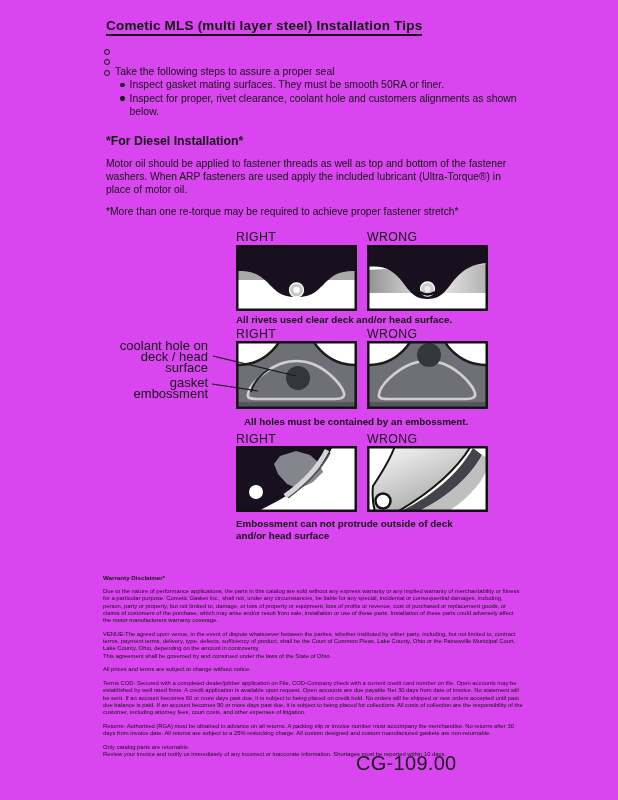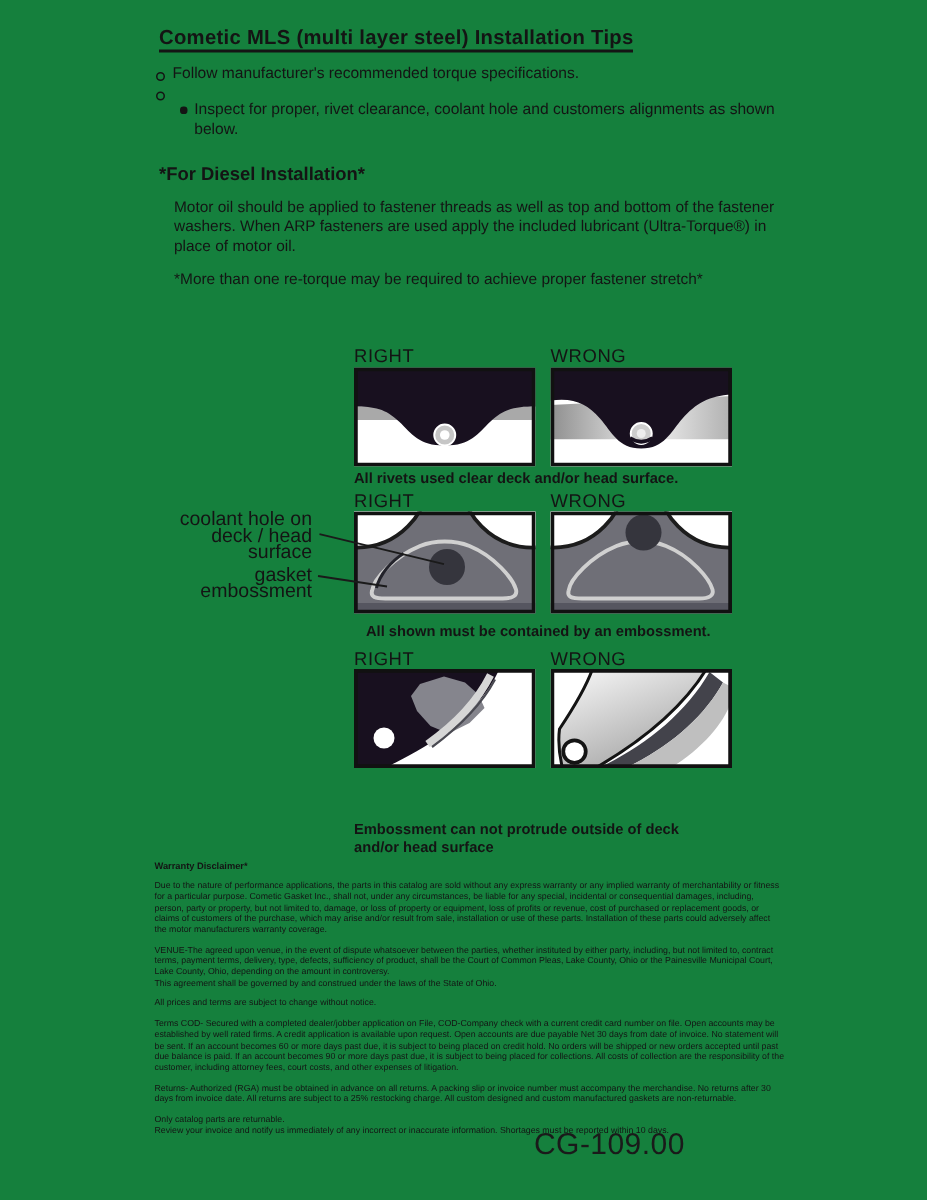--- a/index.html
+++ b/index.html
@@ -1,32 +1,32 @@
 <!DOCTYPE html>
 <html><head>
 <meta charset="utf-8">
 <style>
   html,body { margin:0; padding:0; background:#ffffff; }
   .page {
-    position:relative; width:618px; height:800px; background:#15803d;
+    position:relative; width:618px; height:800px; background:#d946ef;
     font-family:"Liberation Sans", sans-serif; color:#141414; overflow:hidden;
   }
   
   .top-text { position:absolute; left:104px; top:16px; width:424px; }
   .title {
     display:inline-block; font-size:13.5px; font-weight:700; letter-spacing:.2px;
     border-bottom:2px solid #141414; padding-bottom:1px; margin:0 0 8px 2px;
   }
   .bullet-row { display:flex; font-size:10.4px; line-height:13.4px; }
   .bullet-row.sub { margin-left:16px; }
   .mk { flex:none; margin:4.5px 5px 0 0; width:4px; height:4px; border-radius:50%; }
   .mk.open { border:1px solid #141414; }
   .mk.fill { width:4.5px; height:4.5px; background:#141414; }
   .diesel-h { font-size:12.3px; font-weight:700; margin:15px 0 0 2px; }
-  .para { font-size:10.3px; line-height:13px; margin:9px 0 0 12px; width:420px; }
+  .para { font-size:10.3px; line-height:13px; margin:9px 0 0 2px; width:420px; }
   
   .dg-label { position:absolute; width:121px; text-align:left; font-size:12.3px; font-weight:400; letter-spacing:.4px; }
   .panel { position:absolute; width:121px; }
   .panel svg { display:block; width:100%; height:100%; }
   .caption { position:absolute; font-size:9.8px; font-weight:700; line-height:11.5px; }
   .callout { position:absolute; left:100px; width:108px; text-align:right; font-size:13px; line-height:10.8px; }
   .leaders { position:absolute; left:0; top:0; pointer-events:none; }
   
   .disc { position:absolute; left:103px; top:574px; width:420px; }
   .disc-h { font-size:6.2px; font-weight:700; margin:0 0 7px 0; }
@@ -38,24 +38,31 @@
 </head>
 <body>
 
 <div class="page">
 
   <div class="top-text">
     <div class="title">Cometic MLS (multi layer steel) Installation Tips</div>
 
     <div class="bullet-row">
       <span class="mk open"></span>
-      <span>Follow manufacturer's recommended torque specifications.</span>
     </div>
     <div class="bullet-row">
       <span class="mk open"></span>
+    </div>
+    <div class="bullet-row">
+      <span class="mk open"></span>
+      <span>Take the following steps to assure a proper seal</span>
+    </div>
+    <div class="bullet-row sub">
+      <span class="mk fill"></span>
+      <span>Inspect gasket mating surfaces.  They must be smooth 50RA or finer.</span>
     </div>
     <div class="bullet-row sub">
       <span class="mk fill"></span>
       <span>Inspect for proper, rivet clearance, coolant hole and customers alignments as shown below.</span>
     </div>
 
     <div class="diesel-h">*For Diesel Installation*</div>
     <p class="para">Motor oil should be applied to fastener threads as well as top and bottom of the fastener washers. When ARP fasteners are used apply the included lubricant (Ultra-Torque®) in place of motor oil.</p>
     <p class="para">*More than one re-torque may be required to achieve proper fastener stretch*</p>
   </div>
@@ -121,21 +128,21 @@
       <rect width="121" height="68" fill="#ffffff"></rect>
       <rect width="121" height="68" fill="#6f6f77"></rect>
       <rect y="61" width="121" height="7" fill="#565660"></rect>
       <circle cx="2" cy="-24" r="48" fill="#ffffff" stroke="#1c1c1c" stroke-width="2.5"></circle>
       <circle cx="119" cy="-24" r="48" fill="#ffffff" stroke="#1c1c1c" stroke-width="2.5"></circle>
       <path d="M12,53 C13,45 27,30 44,23 C54,19 67,19 77,23 C94,30 106,45 108,52 C109,56 106,58 99,58 H21 C14,58 11,57 12,53 Z" fill="none" stroke-width="2.6" stroke="#d0d0d0"></path>
       <circle cx="62" cy="14" r="12" fill="#35353d"></circle>
       <rect x="1.25" y="1.25" width="118.5" height="65.5" fill="none" stroke="#111111" stroke-width="2.5"></rect>
     </svg>
   </div>
-  <div class="caption" style="left:244px; top:416px;">All shown must be contained by an embossment.</div>
+  <div class="caption" style="left:244px; top:416px;">All holes must be contained by an embossment.</div>
 
   <svg class="leaders" width="618" height="800" viewBox="0 0 618 800">
     <line x1="213" y1="356" x2="296" y2="376" stroke="#1a1a1a" stroke-width="1.2"></line>
     <line x1="212" y1="384" x2="258" y2="391" stroke="#1a1a1a" stroke-width="1.2"></line>
   </svg>
 
   <div class="dg-label" style="left:236px; top:432px;">RIGHT</div>
   <div class="dg-label" style="left:367px; top:432px;">WRONG</div>
 
   <div class="panel" style="left:236px; top:446px; height:66px;">
@@ -158,21 +165,21 @@
         </linearGradient>
       </defs>
       <rect width="121" height="66" fill="#ffffff"></rect>
       <path d="M28,0 H104 C88,26 61,48 30,66 H8 C6,58 5,48 6,40 C14,28 23,14 28,0 Z" fill="url(#gw3)" stroke="#141414" stroke-width="2"></path>
       <path d="M106,2 C90,30 62,52 32,66 H50 C80,52 103,31 115,9 Z" fill="#43434b"></path>
       <path d="M115,9 C103,31 80,52 50,66 H80 C103,52 117,34 121,20 V12 Z" fill="#bfbfbf"></path>
       <circle cx="16" cy="55" r="7.5" fill="#ffffff" stroke="#141414" stroke-width="2.5"></circle>
       <rect x="1.25" y="1.25" width="118.5" height="63.5" fill="none" stroke="#111111" stroke-width="2.5"></rect>
     </svg>
   </div>
-  <div class="caption" style="left:236px; top:548px; width:238px;">Embossment can not protrude outside of deck and/or head surface</div>
+  <div class="caption" style="left:236px; top:518px; width:238px;">Embossment can not protrude outside of deck and/or head surface</div>
 
   <div class="disc">
     <div class="disc-h">Warranty Disclaimer*</div>
     <p>Due to the nature of performance applications, the parts in this catalog are sold without any express warranty or any implied warranty of merchantability or fitness for a particular purpose.  Cometic Gasket Inc., shall not, under any circumstances, be liable for any special, incidental or consequential damages, including, person, party or property, but not limited to, damage, or loss of property or equipment, loss of profits or revenue, cost of purchased or replacement goods, or claims of customers of the purchase, which may arise and/or result from sale, installation or use of these parts.  Installation of these parts could adversely affect the motor manufacturers warranty coverage.</p>
     <p class="tight">VENUE-The agreed upon venue, in the event of dispute whatsoever between the parties, whether instituted by either party, including, but not limited to, contract terms, payment terms, delivery, type, defects, sufficiency of product, shall be the Court of Common Pleas, Lake County, Ohio or the Painesville Municipal Court, Lake County, Ohio, depending on the amount in controversy.</p>
     <p>This agreement shall be governed by and construed under the laws of the State of Ohio.</p>
     <p>All prices and terms are subject to change without notice.</p>
     <p>Terms COD- Secured with a completed dealer/jobber application on File, COD-Company check with a current credit card number on file.  Open accounts may be established by well rated firms.  A credit application is available upon request.  Open accounts are due payable Net 30 days from date of invoice.  No statement will be sent.  If an account becomes 60 or more days past due, it is subject to being placed on credit hold.  No orders will be shipped or new orders accepted until past due balance is paid.  If an account becomes 90 or more days past due, it is subject to being placed for collections.  All costs of collection are the responsibility of the customer, including attorney fees, court costs, and other expenses of litigation.</p>
     <p>Returns- Authorized (RGA) must be obtained in advance on all returns.  A packing slip or invoice number must accompany the merchandise.  No returns after 30 days from invoice date.  All returns are subject to a 25% restocking charge.  All custom designed and custom manufactured gaskets are non-returnable.</p>
     <p class="tight">Only catalog parts are returnable.</p>

